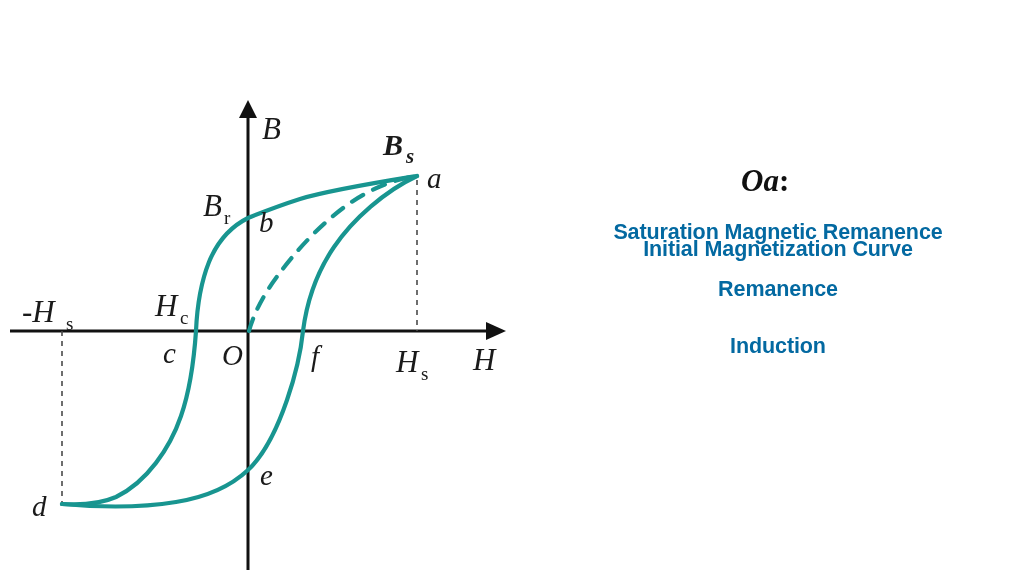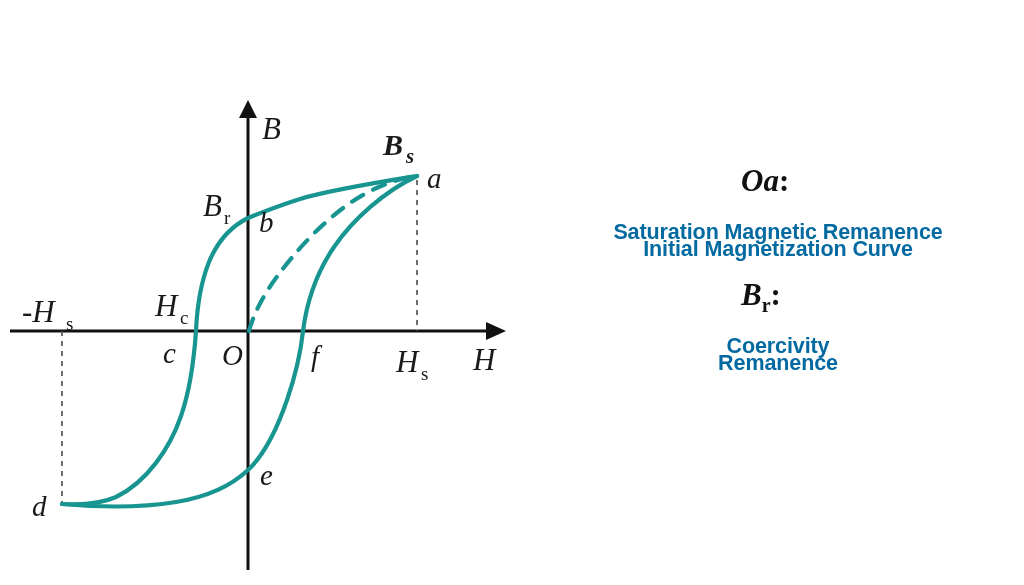--- a/index.html
+++ b/index.html
@@ -206,23 +206,22 @@
     <div class="legend-row">
       <span class="legend-sym"><span>Oa</span><span class="sub"></span><span class="colon">:</span></span>
       <span class="legend-desc">Initial Magnetization Curve</span>
     </div>
 
     <div class="legend-row">
       <span class="legend-desc">Saturation Magnetic Remanence</span>
     </div>
 
     <div class="legend-row">
-      <span class="legend-sym"><span>B</span><span class="sub">r</span><span class="colon">:</span></span>
       <span class="legend-desc">Remanence</span>
     </div>
 
     <div class="legend-row">
-      <span class="legend-desc">Coercivity</span>
+      <span class="legend-desc">Induction</span>
     </div>
 
   </div>
 
 </div>
 
 </body></html>

